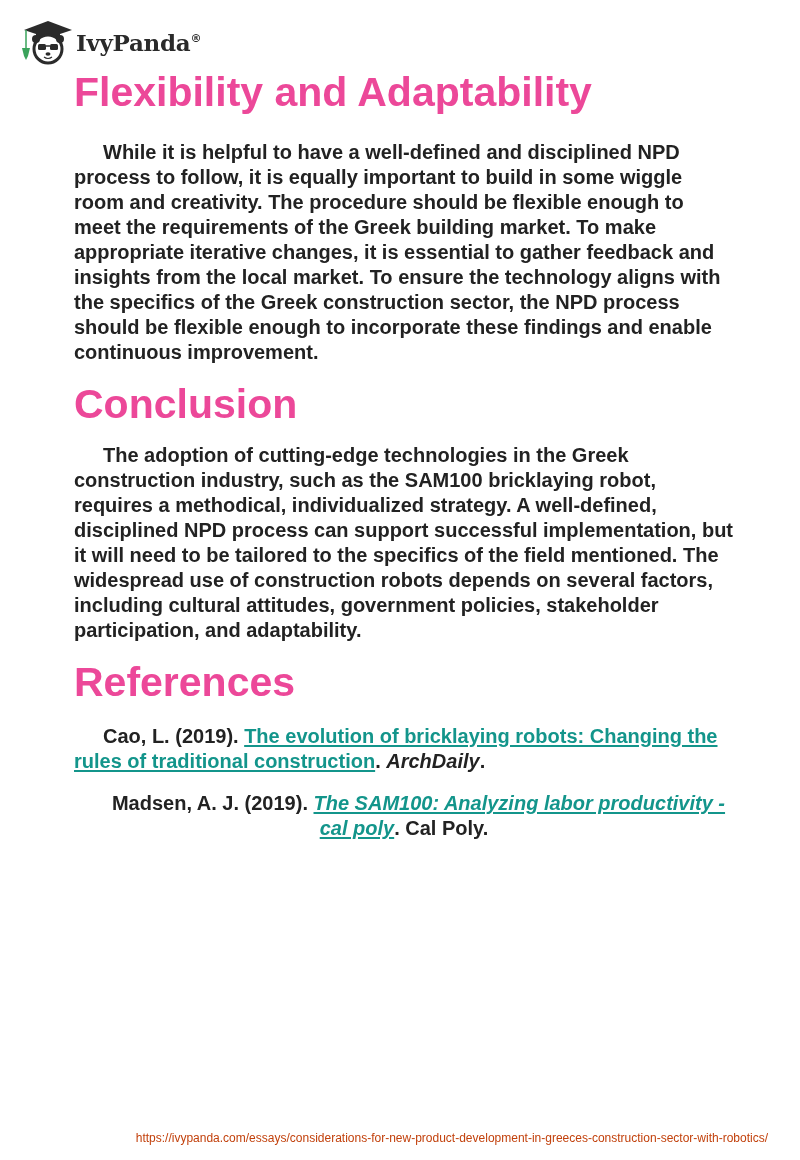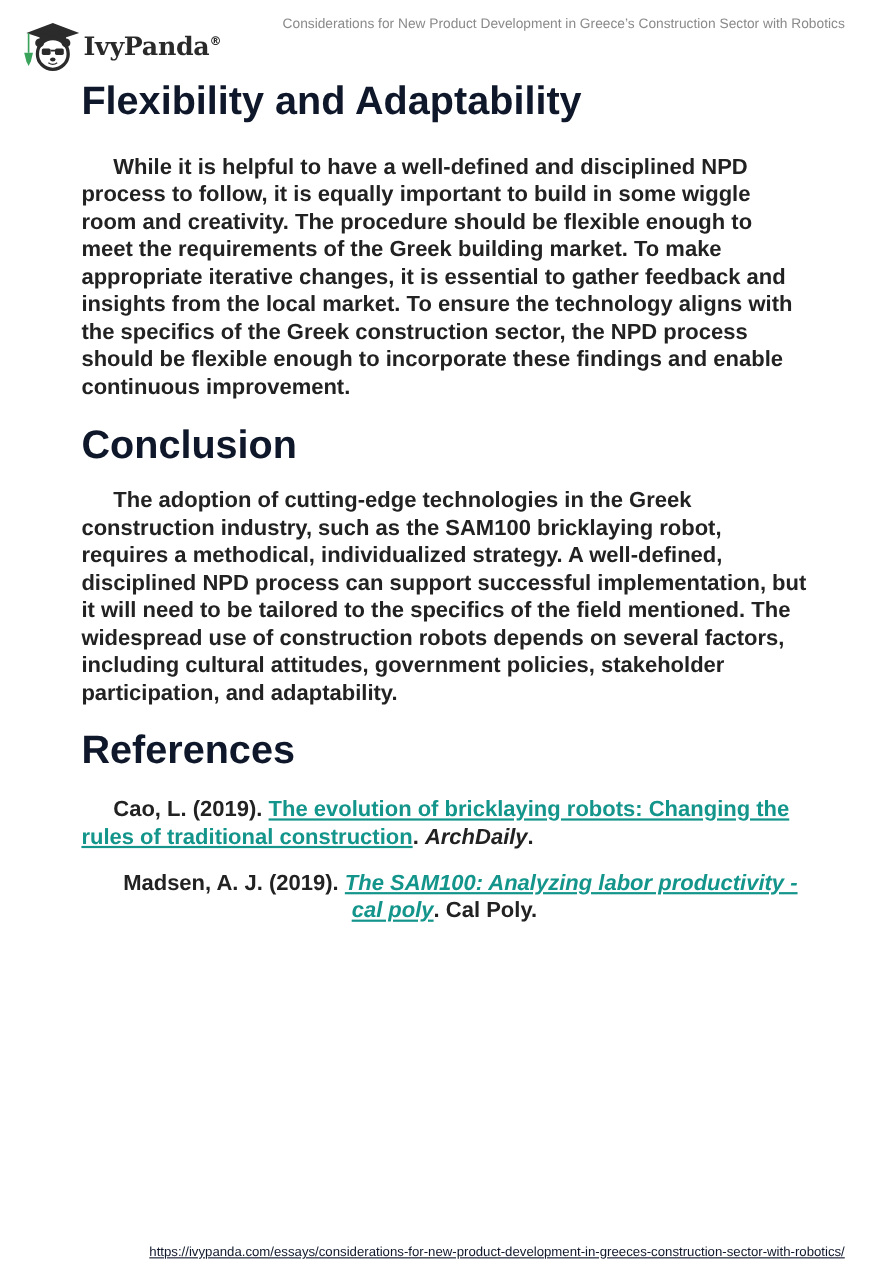--- a/index.html
+++ b/index.html
@@ -51,24 +51,24 @@
       font-size: 12.5px;
       color: #8a8a8a;
       white-space: nowrap;
     }
     .content {
       position: absolute;
       left: 74px; top: 70px;
       width: 660px;
     }
     h2 {
-      font-size: 36px;
+      font-size: 41px;
       font-weight: bold;
       margin: 0;
-      color: #0f172a;
+      color: #ec4899;
       line-height: 42px;
     }
     p {
       font-size: 20px;
       line-height: 25px;
       margin: 0;
       color: #222222;
       text-indent: 29px;
       font-weight: bold;
     }
@@ -83,23 +83,22 @@
       color: #13958b;
       text-decoration: underline;
       text-underline-offset: 2px;
     }
     a.link.italic { font-style: italic; }
     .italic { font-style: italic; }
     .footer-url {
       position: absolute;
       right: 32px; top: 1131px;
       font-size: 12px;
-      color: #0f172a;
+      color: #c2410c;
       white-space: nowrap;
-      text-decoration: underline;
     }
   </style>
 </head>
 <body>
 
 <div class="header">
   <div class="logo">
     <svg class="logo-icon" viewBox="0 0 56 48">
 
       <polygon points="6,12 30,3 54,12 30,20" fill="#2b2b2b"></polygon>
@@ -115,21 +114,20 @@
 
       <rect x="20" y="26" width="8" height="6" rx="1.5" fill="#2b2b2b"></rect>
       <rect x="32" y="26" width="8" height="6" rx="1.5" fill="#2b2b2b"></rect>
       <line x1="28" y1="28" x2="32" y2="28" stroke="#2b2b2b" stroke-width="1.5"></line>
 
       <ellipse cx="30" cy="36" rx="2.5" ry="1.8" fill="#2b2b2b"></ellipse>
       <path d="M26,39 Q30,42 34,39" stroke="#2b2b2b" stroke-width="1.2" fill="none"></path>
     </svg>
     <span class="logo-text"><span>IvyPanda</span><span class="logo-reg">®</span></span>
   </div>
-  <div class="doc-title">Considerations for New Product Development in Greece’s Construction Sector with Robotics</div>
 </div>
 
 <div class="content">
   <h2 class="sec1-h">Flexibility and Adaptability</h2>
   <p class="sec1-p">While it is helpful to have a well-defined and disciplined NPD process to follow, it is equally important to build in some wiggle room and creativity. The procedure should be flexible enough to meet the requirements of the Greek building market. To make appropriate iterative changes, it is essential to gather feedback and insights from the local market. To ensure the technology aligns with the specifics of the Greek construction sector, the NPD process should be flexible enough to incorporate these findings and enable continuous improvement.</p>
 
   <h2 class="sec2-h">Conclusion</h2>
   <p class="sec2-p">The adoption of cutting-edge technologies in the Greek construction industry, such as the SAM100 bricklaying robot, requires a methodical, individualized strategy. A well-defined, disciplined NPD process can support successful implementation, but it will need to be tailored to the specifics of the field mentioned. The widespread use of construction robots depends on several factors, including cultural attitudes, government policies, stakeholder participation, and adaptability.</p>
 
   <h2 class="sec3-h">References</h2>

